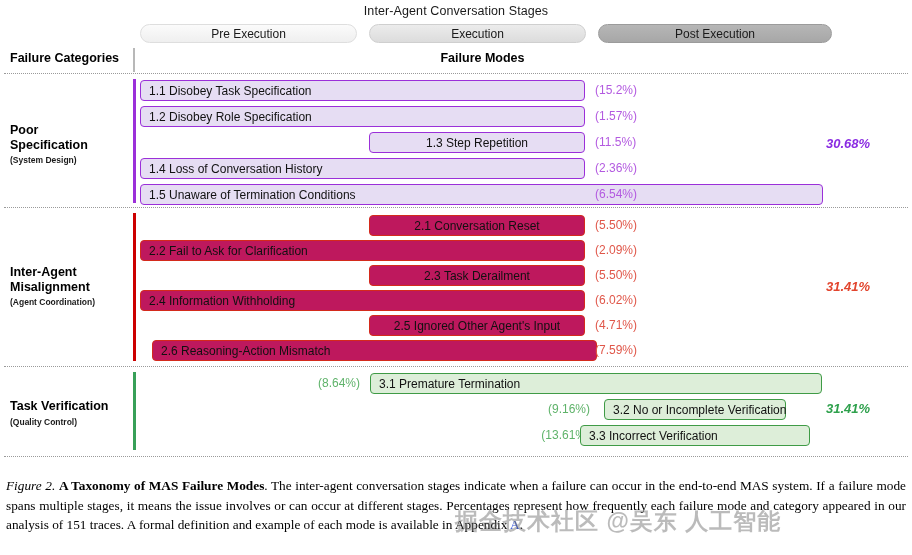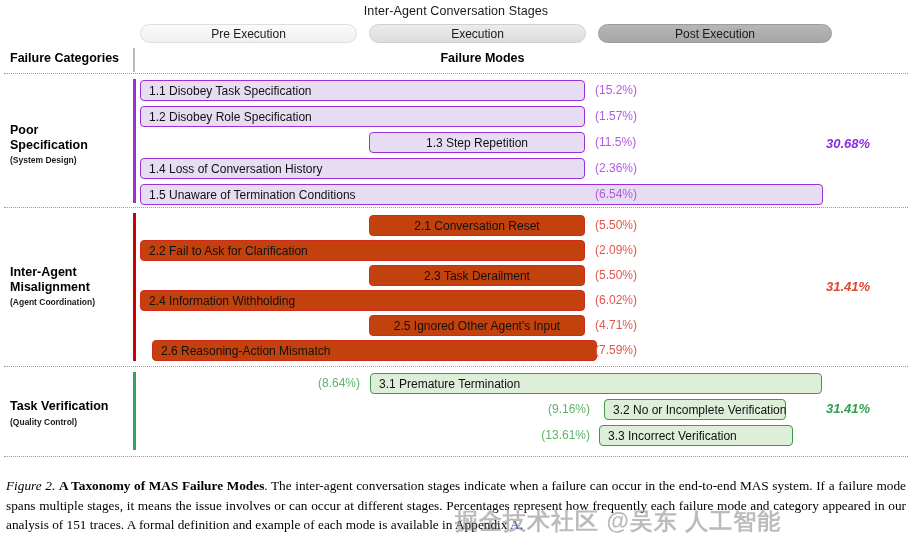--- a/index.html
+++ b/index.html
@@ -159,21 +159,21 @@
   .c-purple .mode-bar {
     background: #e6ddf3;
     border: 1.4px solid #9b30d9;
   }
   .c-purple .mode-pct { color: #b35ae0; }
   .c-purple .cat-accent { background: #9b30d9; }
   .c-purple .cat-total { color: #8a2be2; }
 
   
   .c-red .mode-bar {
-    background: #c2410c;
+    background: #be185d;
     border: 1.4px solid #d42a1c;
   }
   .c-red .mode-pct { color: #e0574a; }
   .c-red .cat-accent { background: #cc0000; }
   .c-red .cat-total { color: #e2452e; }
 
   
   .c-green .mode-bar {
     background: #ddeed9;
     border: 1.4px solid #3f9b46;
@@ -328,21 +328,21 @@
       <div class="mode-bar" style="left:370px;width:452px">3.1  Premature Termination</div>
     </div>
 
     <div class="mode-row" style="top:33px">
       <div class="mode-pct left-side" style="left:455px;width:135px">(9.16%)</div>
       <div class="mode-bar" style="left:604px;width:182px">3.2 No or Incomplete Verification</div>
     </div>
 
     <div class="mode-row" style="top:59px">
       <div class="mode-pct left-side" style="left:455px;width:135px">(13.61%)</div>
-      <div class="mode-bar" style="left:599px;width:194px">3.3 Incorrect Verification</div>
+      <div class="mode-bar" style="left:580px;width:230px">3.3 Incorrect Verification</div>
     </div>
   </div>
 
 </div>
 
 <div id="caption"><span class="fig-no">Figure 2.</span> <span class="fig-bold">A Taxonomy of MAS Failure Modes</span><span>. The inter-agent conversation stages indicate when a failure can occur in the end-to-end MAS system. If a failure mode spans multiple stages, it means the issue involves or can occur at different stages. Percentages represent how frequently each failure mode and category appeared in our analysis of 151 traces. A formal definition and example of each mode is available in Appendix </span><span class="appendix-link">A</span><span>.</span></div>
 
 <div id="watermark">掘金技术社区 @吴东 人工智能</div>
 
 </body></html>

